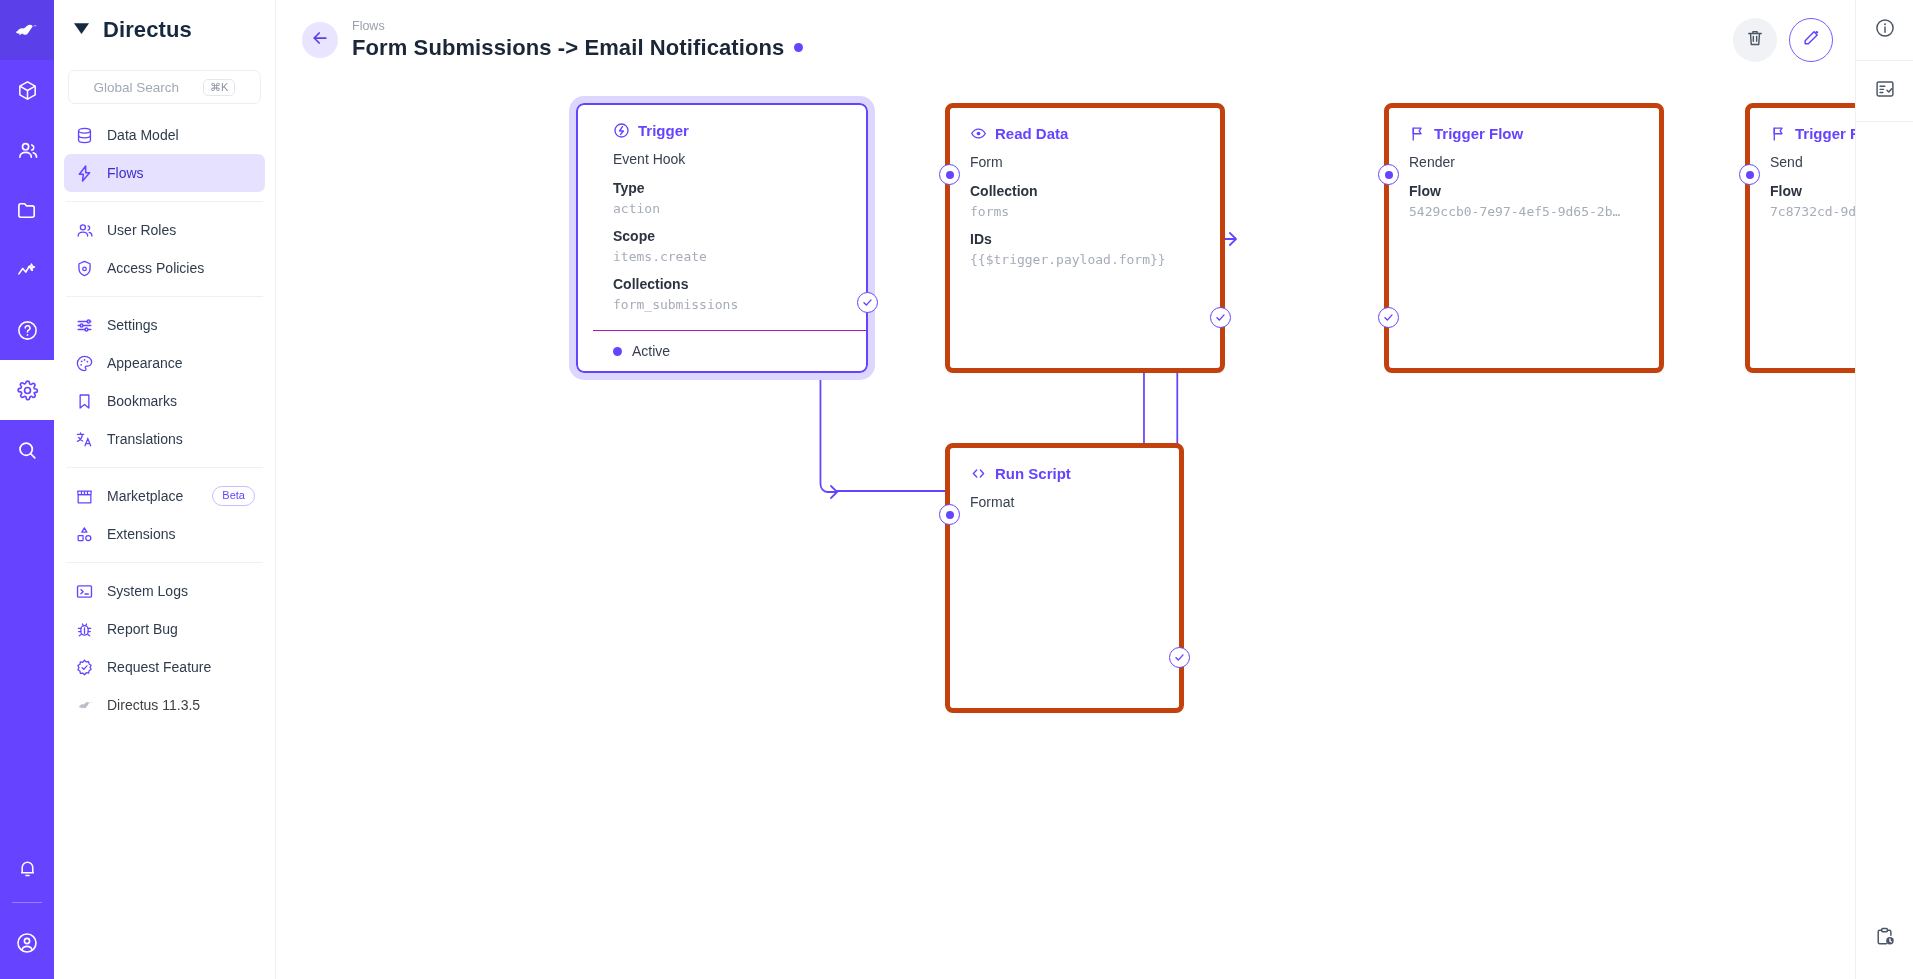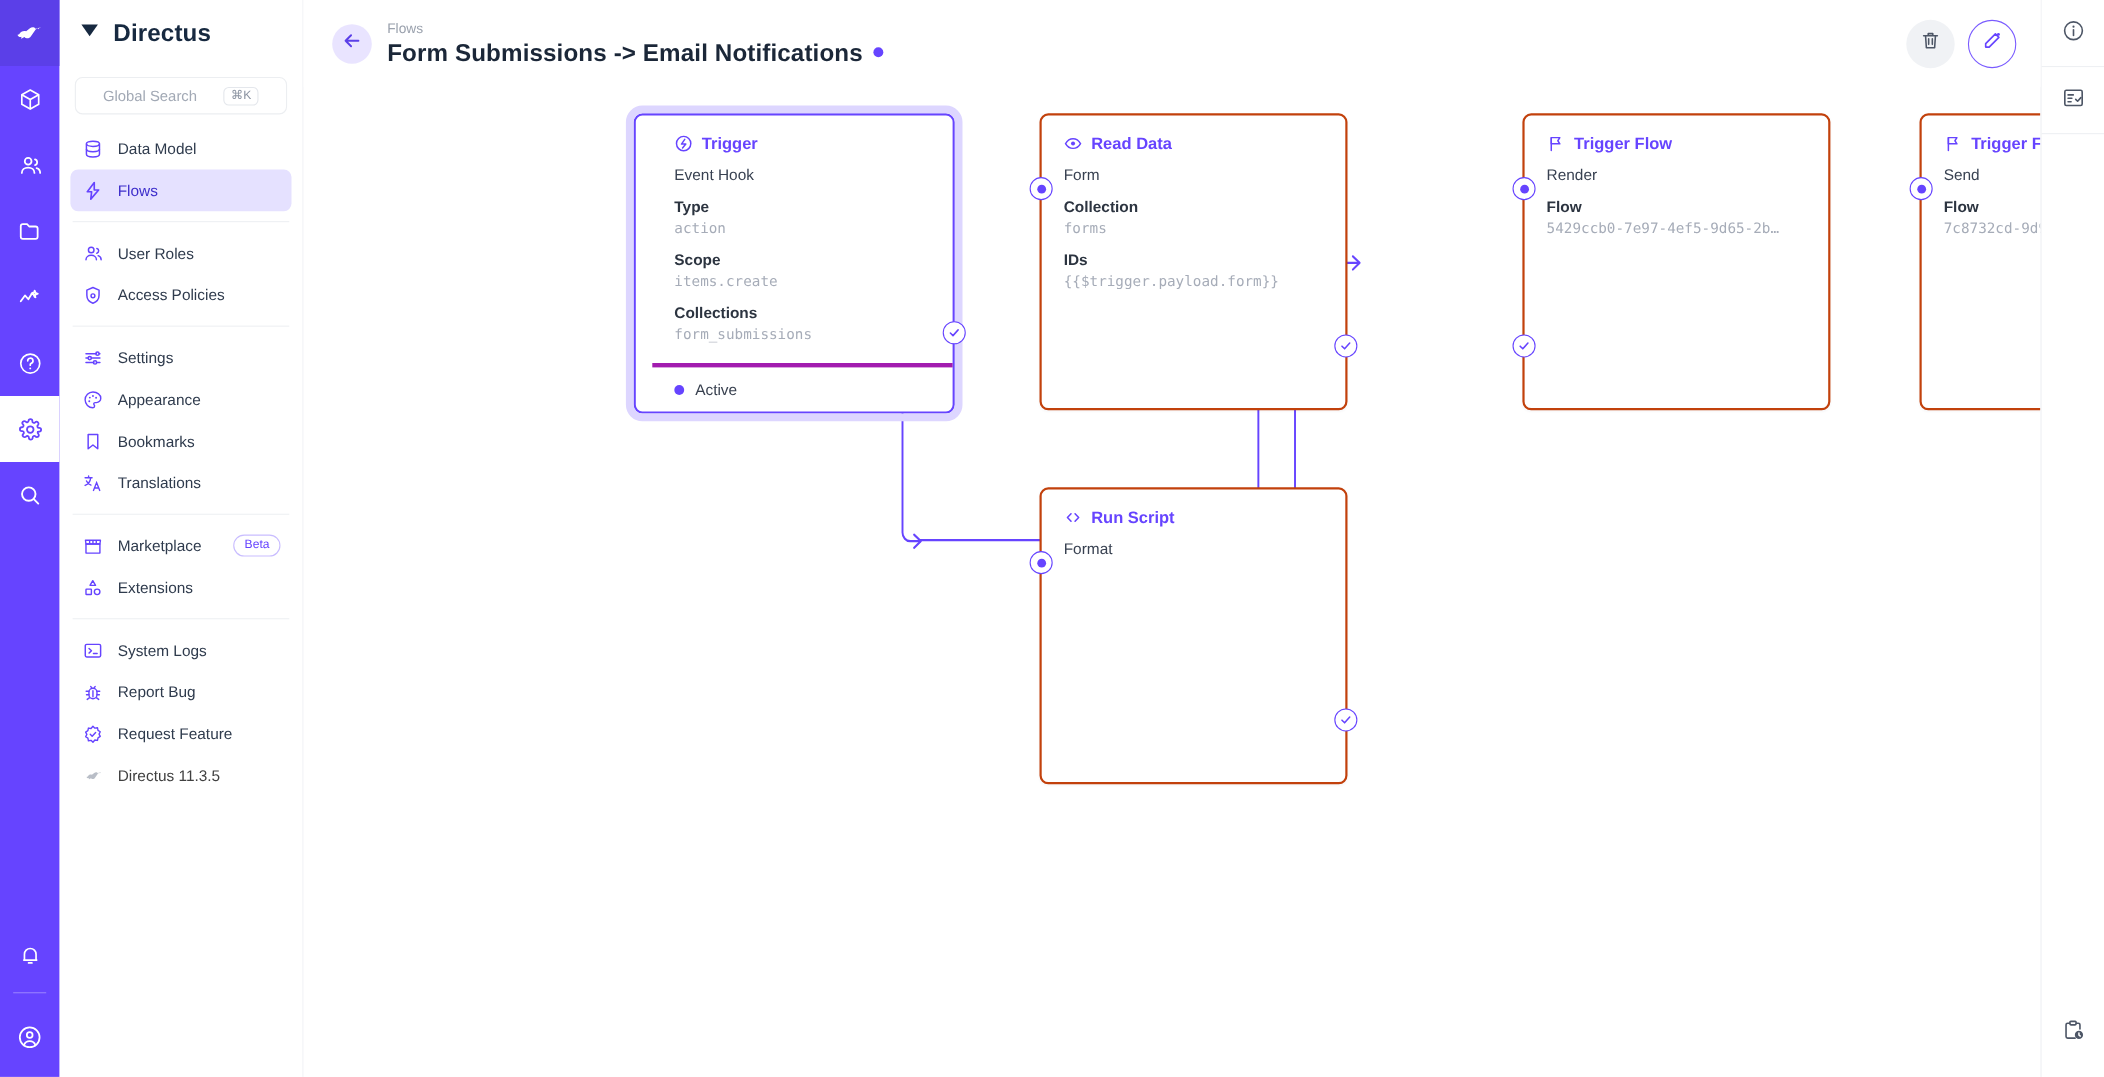--- a/index.html
+++ b/index.html
@@ -100,21 +100,21 @@
   }
   .act-delete { background: #f0f2f5; color: #4d5666; }
   .act-edit { background: #ffffff; border: 1.5px solid #7a5cff; color: #6644ff; }
 
   
   .canvas { position: absolute; inset: 79px 0 0 0; overflow: hidden; }
   .edges { position: absolute; left: 0; top: 0; width: 100%; height: 100%; pointer-events: none; }
 
   .node {
     position: absolute; background: #ffffff;
-    border: 2px solid #c2410c; border-radius: 8px;
+    border: 5px solid #c2410c; border-radius: 8px;
     box-shadow: 0 1px 2px rgba(20,30,50,.03);
   }
   .node-head {
     display: flex; align-items: center; gap: 8px;
     padding: 17px 20px 10px 20px;
     font-size: 15px; font-weight: 700; color: #6644ff;
   }
   .node-head .ic { display: flex; align-items: center; color: #6644ff; }
   .node-body { padding: 0 20px 16px 20px; }
   .node-sub { font-size: 14px; color: #384151; line-height: 1.5; }
@@ -126,21 +126,21 @@
   }
 
   
   .node-trigger {
     border: 2px solid #6644ff;
     outline: 7px solid #ddd6ff;
     border-radius: 8px;
     padding-left: 15px;
   }
   .node-footer {
-    border-top: 4px solid #a21caf;
+    border-top: 1px solid #a21caf;
     padding: 12px 20px; display: flex; align-items: center; gap: 10px;
     font-size: 14px; color: #38404f;
   }
   .dot-active { width: 9px; height: 9px; border-radius: 50%; background: #6644ff; }
 
   
   .port {
     position: absolute; width: 21px; height: 21px; border-radius: 50%;
     background: #ffffff; border: 1.6px solid #6644ff;
     display: flex; align-items: center; justify-content: center;
@@ -516,21 +516,21 @@
         <div class="port" style="left:-11px; top:56px;">
           <span class="inner-dot"></span>
         </div>
         <div class="port" style="right:-11px; top:199px;">
           <svg width="13" height="13" viewBox="0 0 24 24" fill="none" stroke="#6644ff" stroke-width="2.6" stroke-linecap="round" stroke-linejoin="round">
               <path d="m5.5 12.4 4.4 4.4 8.6-9.6"></path>
             </svg>
         </div>
       </div>
 
-      <div class="node" style="left:669px; top:364px; width:280px; height:270px;">
+      <div class="node" style="left:669px; top:364px; width:239px; height:270px;">
         <div class="node-head">
           <span class="ic">
             <svg width="17" height="17" viewBox="0 0 24 24" fill="none" stroke="currentColor" stroke-width="2" stroke-linecap="round" stroke-linejoin="round">
                 <path d="M9.4 7.2 4.8 12l4.6 4.8M14.6 7.2 19.2 12l-4.6 4.8"></path>
               </svg>
           </span>
           <span>Run Script</span>
         </div>
         <div class="node-body">
           <div class="node-sub">Format</div>

